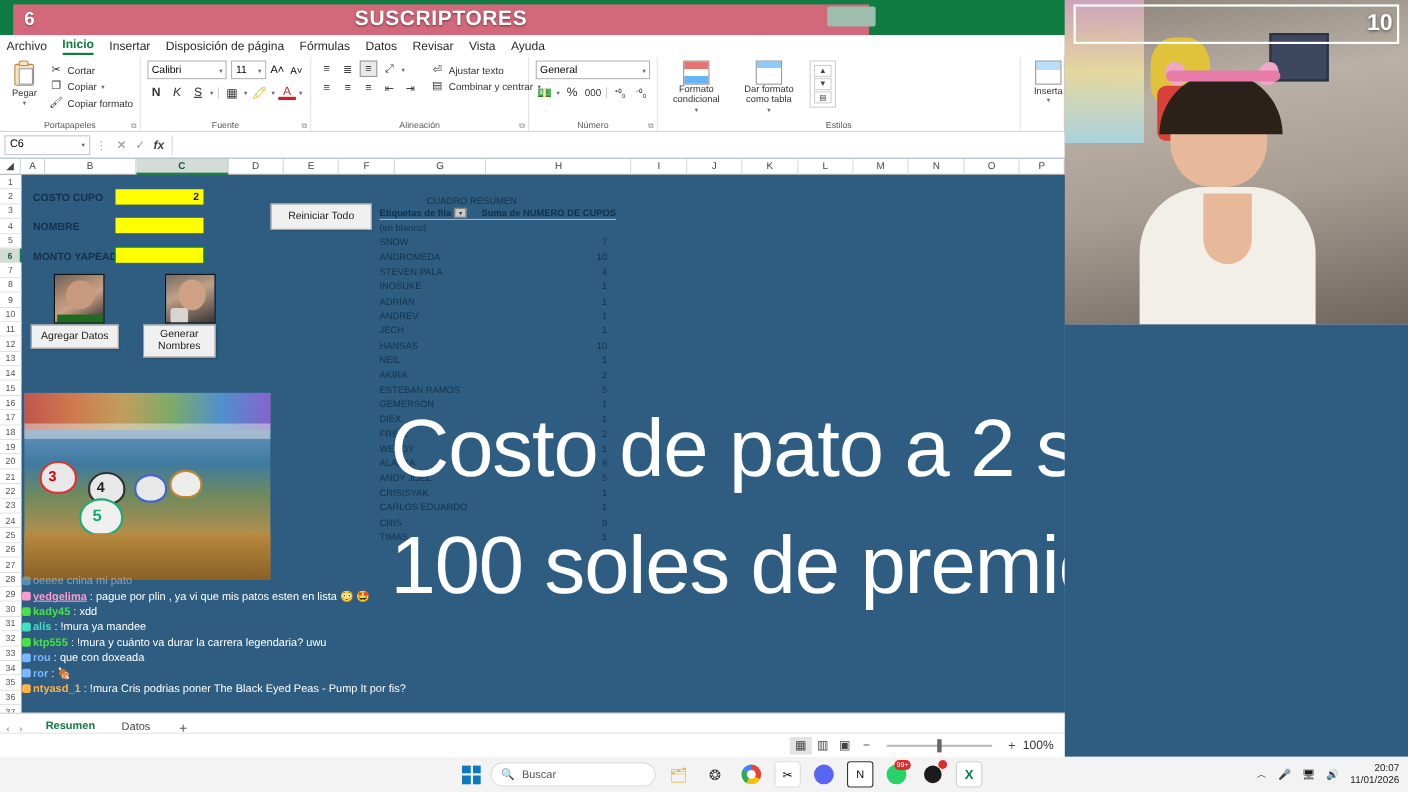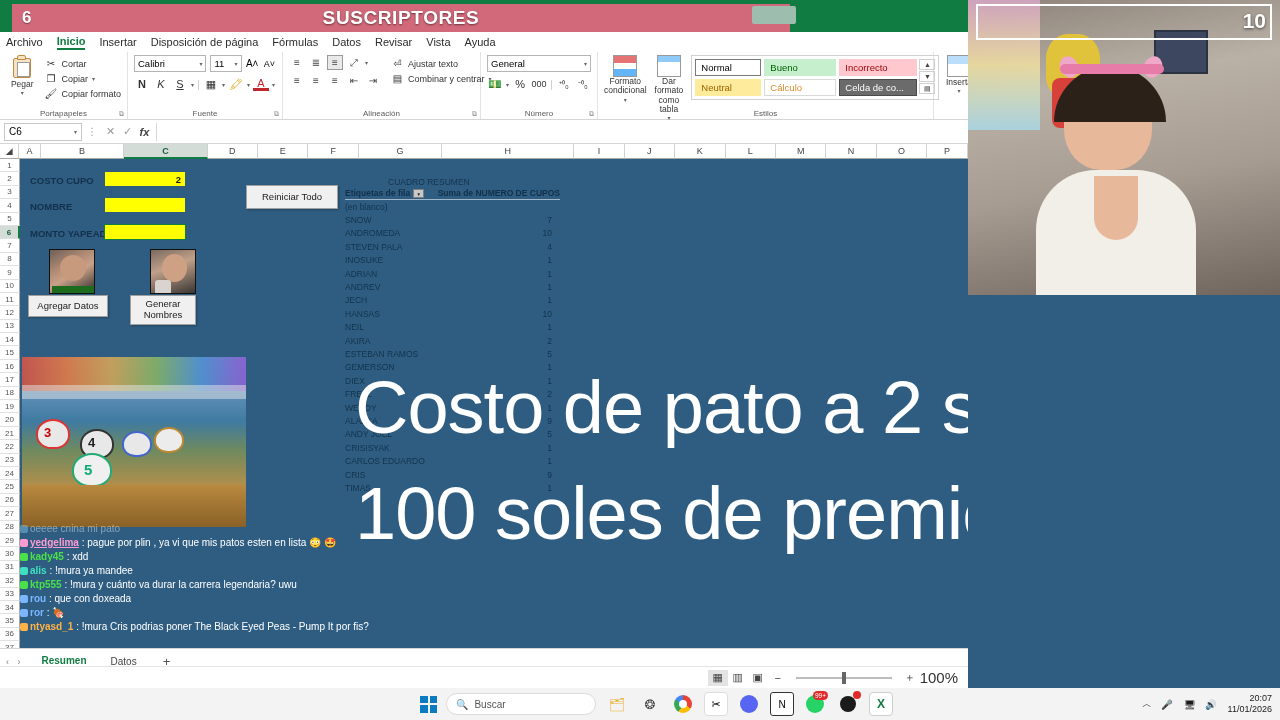--- a/index.html
+++ b/index.html
@@ -158,21 +158,21 @@
   .addtab { font-size: 13px; color: #555; padding: 0 14px; }
   .hscroll-track { position: absolute; left: 270px; right: 2px; top: 656px; height: 11px; background: #f0f0f0; border-radius: 2px;}
   .hscroll-thumb { position: absolute; left: 12px; top: 1px; height: 9px; width: 428px; background: #c3c3c3; border-radius: 4px;}
   .hscroll-arrow { position: absolute; top: 0px; font-size: 8px; color: #666; }
 
   .statusbar { position: absolute; left: 0; top: 666px; width: 968px; height: 22px; background: #ffffff; border-top: 1px solid #e4e4e4; display:flex; align-items:center; }
   .view-btn { width: 20px; height: 16px; display:flex; align-items:center; justify-content:center; font-size:11px; color:#444; }
   .view-btn.sel { background: #e3e3e3; }
   .zoom-track { width: 96px; height: 2px; background: #bdbdbd; position: relative; margin: 0 8px;}
   .zoom-knob { position:absolute; left: 46px; top: -5px; width: 4px; height: 12px; background: #666; }
-  .zoom-label { font-size: 15px; color: #333; }
+  .zoom-label { font-size: 11px; color: #333; }
 
   
   .cam { position: absolute; left: 968px; top: 0; width: 312px; height: 295px; overflow: hidden; background: #6b625c; }
   .cam-frame { position:absolute; left: 8px; top: 4px; right: 8px; height: 36px; border: 2px solid #ffffff; }
   .cam-count { position: absolute; right: 14px; top: 9px; color: #fff; font-size: 21px; font-weight: bold; text-shadow: 0 1px 3px rgba(0,0,0,.6); }
 
   
   .right-blue { position: absolute; left: 968px; top: 295px; width: 312px; height: 393px; background: #2e5d81; }
 
   
@@ -332,28 +332,20 @@
           <span class="tbl-ico" style="background:linear-gradient(#e57373 33%,#fff 33% 66%,#64b5f6 66%); border:1px solid #999;"></span>
           <span style="text-align:center;line-height:1.1">Formato condicional</span>
           <span class="caret">▾</span>
         </div>
         <div class="btn-big" style="width:58px">
           <span class="tbl-ico" style="background:linear-gradient(#90caf9 30%,#fff 30%); border:1px solid #999;"></span>
           <span style="text-align:center;line-height:1.1">Dar formato como tabla</span>
           <span class="caret">▾</span>
         </div>
         <div style="display:flex;align-items:flex-start;gap:2px;border:1px solid #d0d0d0;padding:3px;">
-          <div class="styles-grid">
-            <div class="style-tile" style="background:#fff;border-color:#7a7a7a">Normal</div>
-            <div class="style-tile" style="background:#c6efce;color:#006100;border-color:#c6efce">Bueno</div>
-            <div class="style-tile" style="background:#ffc7ce;color:#9c0006;border-color:#ffc7ce">Incorrecto</div>
-            <div class="style-tile" style="background:#ffeb9c;color:#9c6500;border-color:#ffeb9c">Neutral</div>
-            <div class="style-tile" style="background:#fff;color:#d98b2b;border-color:#d9d9d9">Cálculo</div>
-            <div class="style-tile" style="background:#6b6b6b;color:#fff;border-color:#4a4a4a">Celda de co...</div>
-          </div>
           <div style="display:flex;flex-direction:column;gap:1px;">
             <span class="abtn" style="height:11px;font-size:7px;border:1px solid #cfcfcf">▲</span>
             <span class="abtn" style="height:11px;font-size:7px;border:1px solid #cfcfcf">▼</span>
             <span class="abtn" style="height:11px;font-size:7px;border:1px solid #cfcfcf">▤</span>
           </div>
         </div>
       </div>
       <div class="rgroup-label">Estilos</div>
     </div>
 

